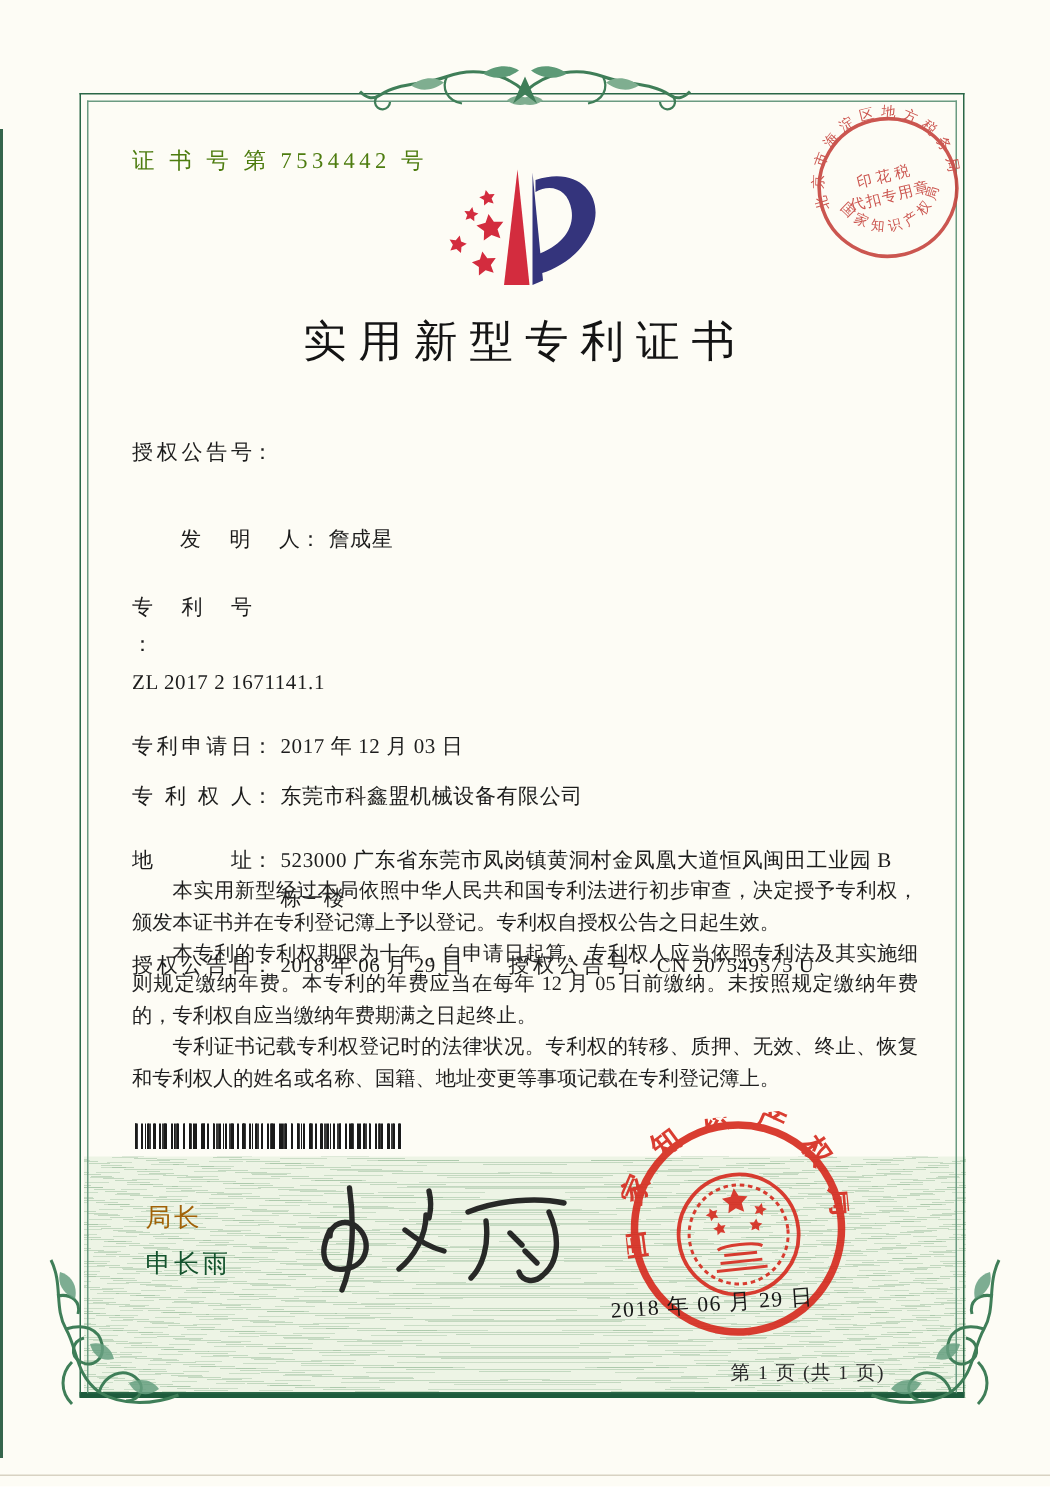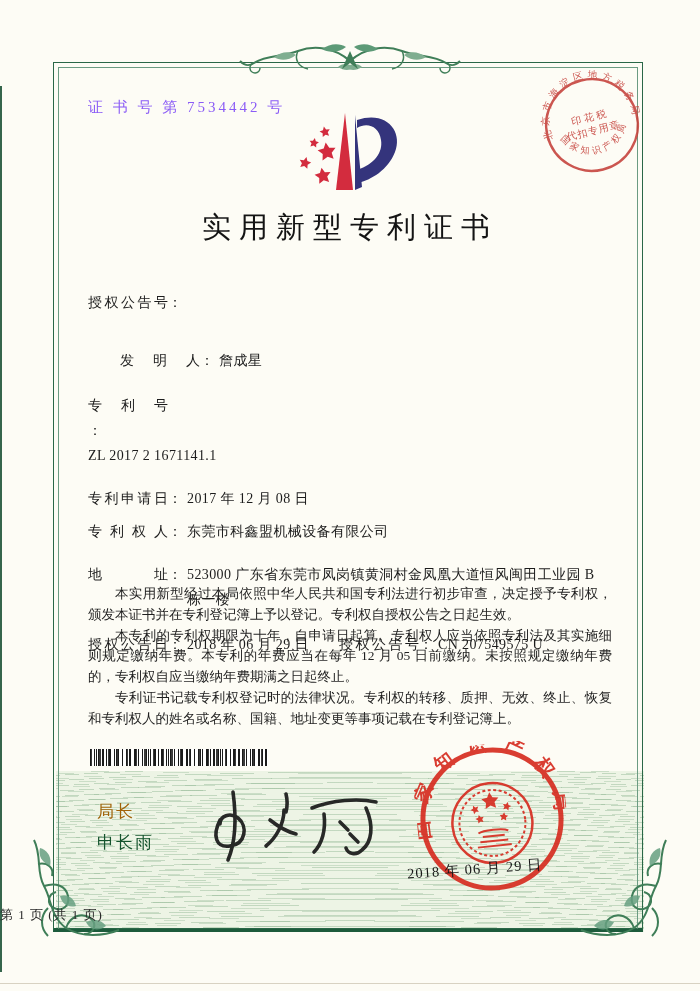--- a/index.html
+++ b/index.html
@@ -19,21 +19,21 @@
   .frame-inner{position:absolute;left:58px;top:67px;width:580px;height:862px;
     border:1px solid #6b9b82;border-bottom:1px solid #2a6747;box-sizing:border-box;}
 
   
   .guilloche{position:absolute;left:56px;top:771px;width:588px;height:161px;
     background-color:#edf4e5;
     background-image:
       repeating-radial-gradient(140% 90% at 50% -420%, rgba(125,170,130,0.38) 0 1px, transparent 1px 7px),
       repeating-radial-gradient(150% 100% at 50% 520%, rgba(125,170,130,0.30) 0 1px, transparent 1px 9px);}
 
-  .cert-number{position:absolute;left:88px;top:98px;font-size:15px;letter-spacing:3px;color:#8b5cf6;}
+  .cert-number{position:absolute;left:88px;top:98px;font-size:15px;letter-spacing:3px;color:#4d7c0f;}
 
   .logo{position:absolute;left:287px;top:106px;width:125px;height:100px;}
 
   .title{position:absolute;left:0;top:208px;width:700px;text-align:center;
     font-size:29px;letter-spacing:8px;color:#141414;font-weight:500;}
 
   .fields{position:absolute;left:88px;top:290px;width:530px;}
   .row{display:flex;align-items:flex-start;font-size:14px;line-height:25px;color:#1c1c1c;}
   .f-label{display:inline-block;width:80px;min-width:80px;text-align:justify;text-align-last:justify;}
   .f-colon{margin-right:5px;}
@@ -56,21 +56,21 @@
   .sig-title{position:absolute;left:97px;top:800px;font-size:17px;letter-spacing:2px;color:#a16207;}
   .sig-name{position:absolute;left:97px;top:831px;font-size:17px;letter-spacing:2px;color:#14532d;}
   .sig-hand{position:absolute;left:200px;top:786px;width:200px;height:78px;}
 
   .seal{position:absolute;left:417px;top:744px;width:150px;height:150px;transform:rotate(-6deg);}
   .seal-date{position:absolute;left:407px;top:859px;width:160px;font-size:14.5px;letter-spacing:1px;
     color:#181818;transform:rotate(-4deg);}
 
   .tax-stamp{position:absolute;left:537px;top:70px;width:110px;height:110px;transform:rotate(-14deg);opacity:0.88;}
 
-  .footer{position:absolute;left:0;top:906px;width:590px;text-align:left;font-size:13px;
+  .footer{position:absolute;left:0;top:906px;width:590px;text-align:right;font-size:13px;
     letter-spacing:1px;color:#2a2a2a;}
 
   .orn-top{position:absolute;left:238px;top:41px;width:224px;height:40px;}
   .orn-bl{position:absolute;left:26px;top:838px;width:95px;height:108px;}
   .orn-br{position:absolute;left:579px;top:838px;width:95px;height:108px;transform:scaleX(-1);}
 </style>
 </head>
 <body>
 
 <div class="page">
@@ -175,21 +175,21 @@
       <span class="f-value">詹成星</span>
     </div>
     <div class="row row-3">
       <span class="f-label">专利号</span>
         <span class="f-colon">：</span>
       <span class="f-value">ZL 2017 2 1671141.1</span>
     </div>
     <div class="row row-4">
       <span class="f-label">专利申请日</span>
         <span class="f-colon">：</span>
-      <span class="f-value">2017 年 12 月 08 日</span>
+      <span class="f-value">2017 年 12 月 03 日</span>
     </div>
     <div class="row row-5">
       <span class="f-label">专利权人</span>
         <span class="f-colon">：</span>
       <span class="f-value">东莞市科鑫盟机械设备有限公司</span>
     </div>
     <div class="row row-6 row-address">
       <span class="f-label">地址</span>
         <span class="f-colon">：</span>
       <span class="f-value">523000 广东省东莞市凤岗镇黄洞村金凤凰大道恒风闽田工业园 B 栋一楼</span>

